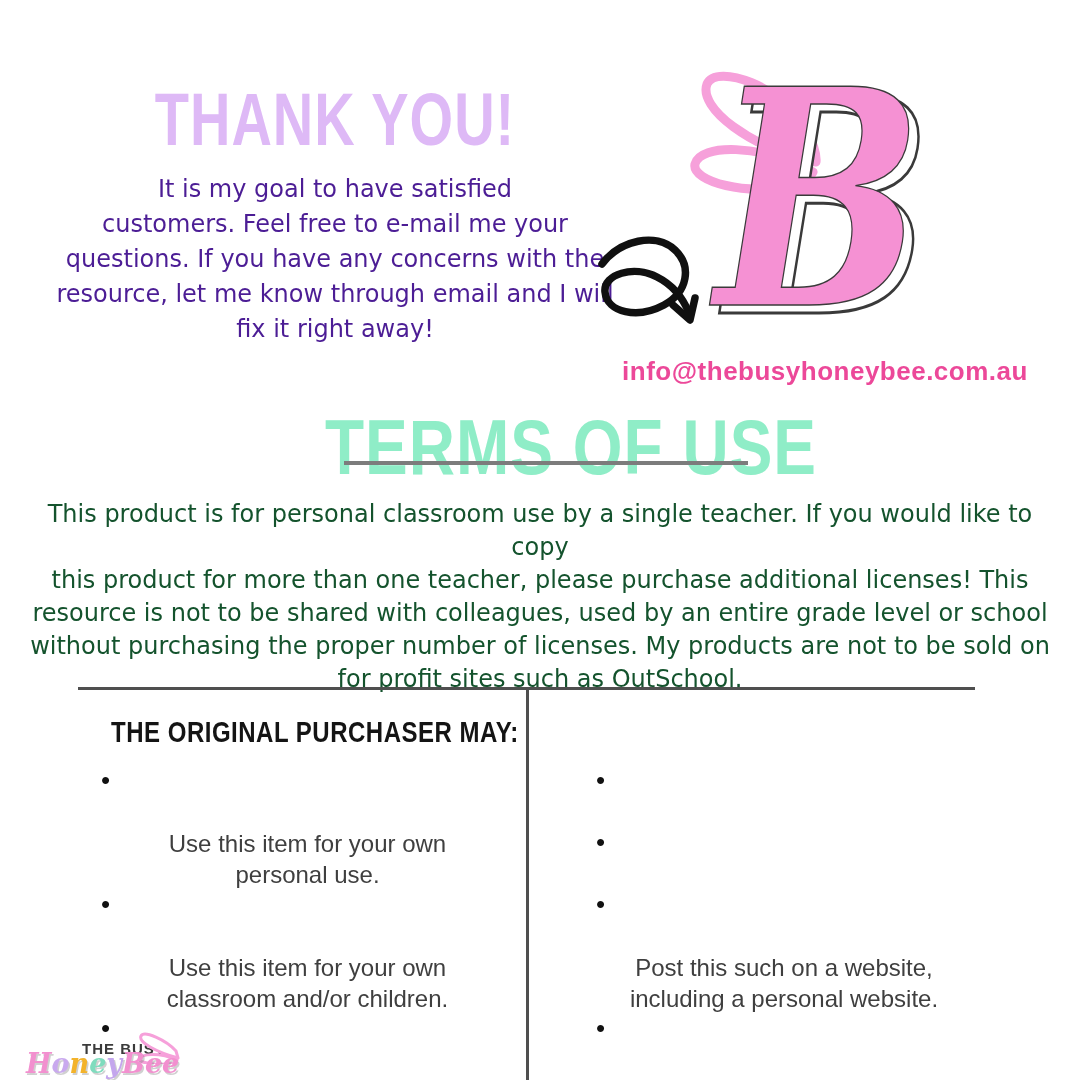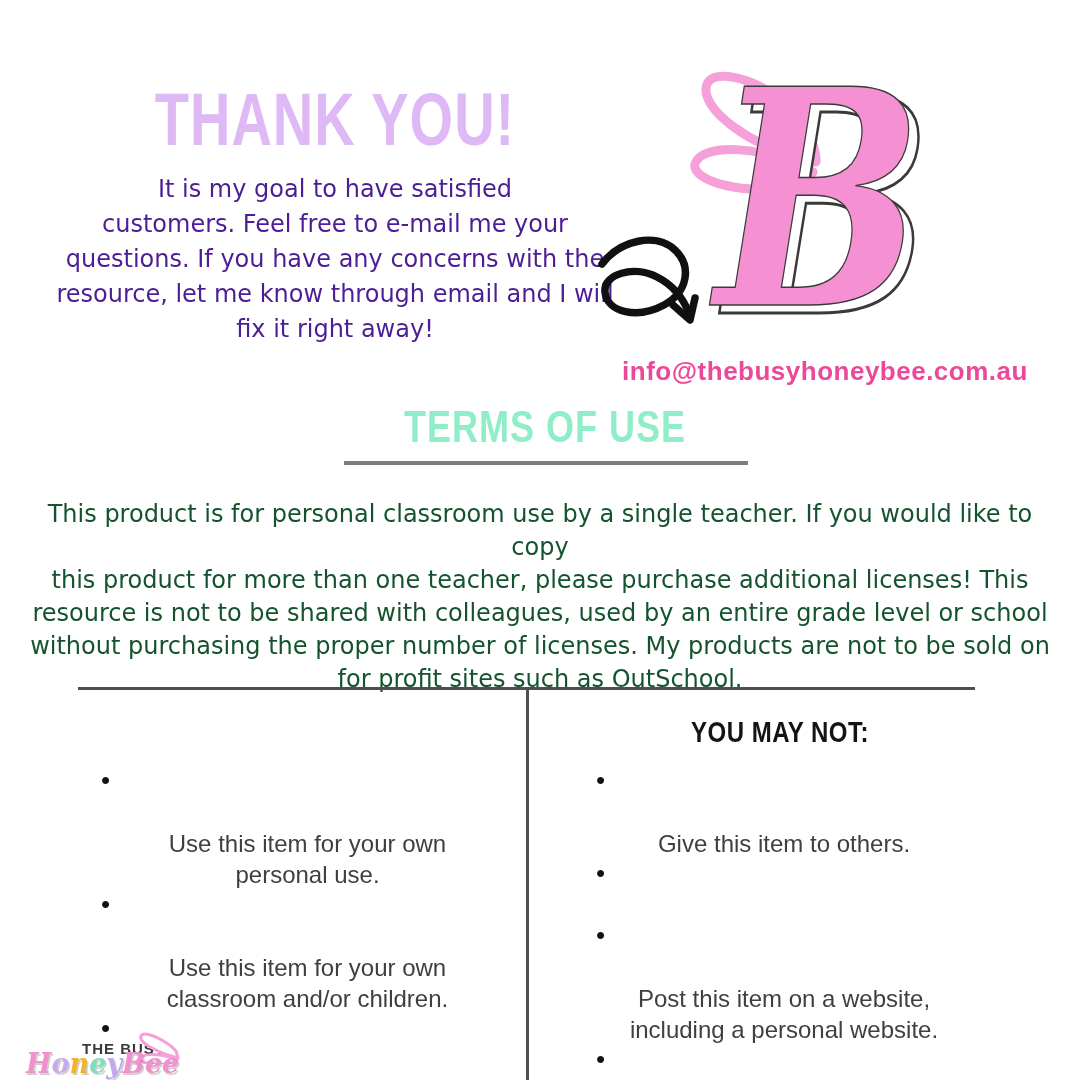--- a/index.html
+++ b/index.html
@@ -49,21 +49,21 @@
     text-align: center;
     font-size: 26px;
     font-weight: 800;
     color: #ec4899;
     letter-spacing: 0.5px;
   }
 
   .terms-head {
     left: 325px; top: 354px; width: 440px;
     text-align: center;
-    font-size: 36px;
+    font-size: 64px;
   }
   .terms-head .stretch { transform: scaleY(1.22); }
   .terms-underline {
     left: 344px; top: 413px; width: 404px; height: 4px;
     background: #7c7c7c;
   }
 
   .terms-par {
     left: 28px; top: 450px; width: 1024px;
     text-align: center;
@@ -174,53 +174,52 @@
 
   <div class="abs terms-par">This product is for personal classroom use by a single teacher. If you would like to copy
 this product for more than one teacher, please purchase additional licenses! This
 resource is not to be shared with colleagues, used by an entire grade level or school
 without purchasing the proper number of licenses. My products are not to be sold on
 for profit sites such as OutSchool.</div>
 
   <div class="abs divider-h"></div>
   <div class="abs divider-v"></div>
 
+  <div class="abs display-head col-head left">
+    <span class="stretch">THE ORIGINAL PURCHASER MAY:</span>
+  </div>
   <ul class="abs bullet-list left">
     <li>
       <span class="bullet">•</span>
       <span>Use this item for your own
 personal use.</span>
     </li>
     <li>
       <span class="bullet">•</span>
       <span>Use this item for your own
 classroom and/or children.</span>
     </li>
     <li>
       <span class="bullet">•</span>
       <span>Purchase unlimited licenses for
 others to use this item</span>
     </li>
 
   </ul>
 
-  <div class="abs display-head col-head right">
-    <span class="stretch">YOU MAY NOT:</span>
-  </div>
   <ul class="abs bullet-list right">
     <li>
       <span class="bullet">•</span>
-      <span>Give this item to others.</span>
-    </li>
-    <li>
-      <span class="bullet">•</span>
-    </li>
-    <li>
-      <span class="bullet">•</span>
-      <span>Post this item on a website,
+    </li>
+    <li>
+      <span class="bullet">•</span>
+    </li>
+    <li>
+      <span class="bullet">•</span>
+      <span>Post this such on a website,
 including a personal website.</span>
     </li>
     <li>
       <span class="bullet">•</span>
       
     </li>
 
   </ul>
 
   <div class="abs footer-logo">

